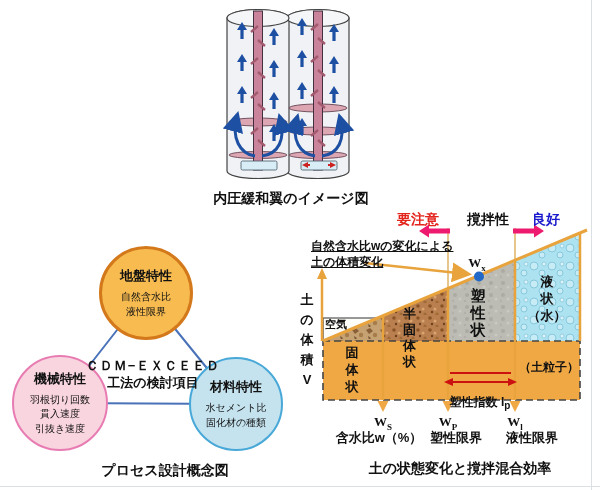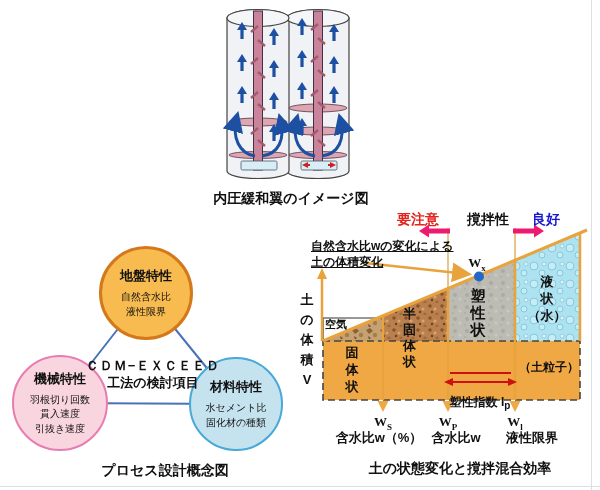--- a/index.html
+++ b/index.html
@@ -249,20 +249,20 @@
     <div class="tp ml" id="lbl-liquid">液
 状
 （水）</div>
     <div class="tp" id="lbl-particles">（土粒子）</div>
     <div class="tp" id="lbl-ip"><span>塑性指数 I</span><sub>p</sub></div>
     <div class="wlab" id="lbl-wx"><span>W</span><sub>x</sub></div>
     <div class="wlab" id="lbl-ws"><span>W</span><sub>S</sub></div>
     <div class="wlab" id="lbl-wp"><span>W</span><sub>P</sub></div>
     <div class="wlab" id="lbl-wl"><span>W</span><sub>l</sub></div>
     <div class="tp" id="lbl-xwater">含水比w（%）</div>
-    <div class="tp" id="lbl-xplastic">含水比w</div>
+    <div class="tp" id="lbl-xplastic">塑性限界</div>
     <div class="tp" id="lbl-xliquid">液性限界</div>
     <div class="tp ctr" id="soil-caption">土の状態変化と撹拌混合効率</div>
   </div>
 
   <div class="abs edge-r"></div>
   <div class="abs edge-b"></div>
 </div>
 
 </body></html>

